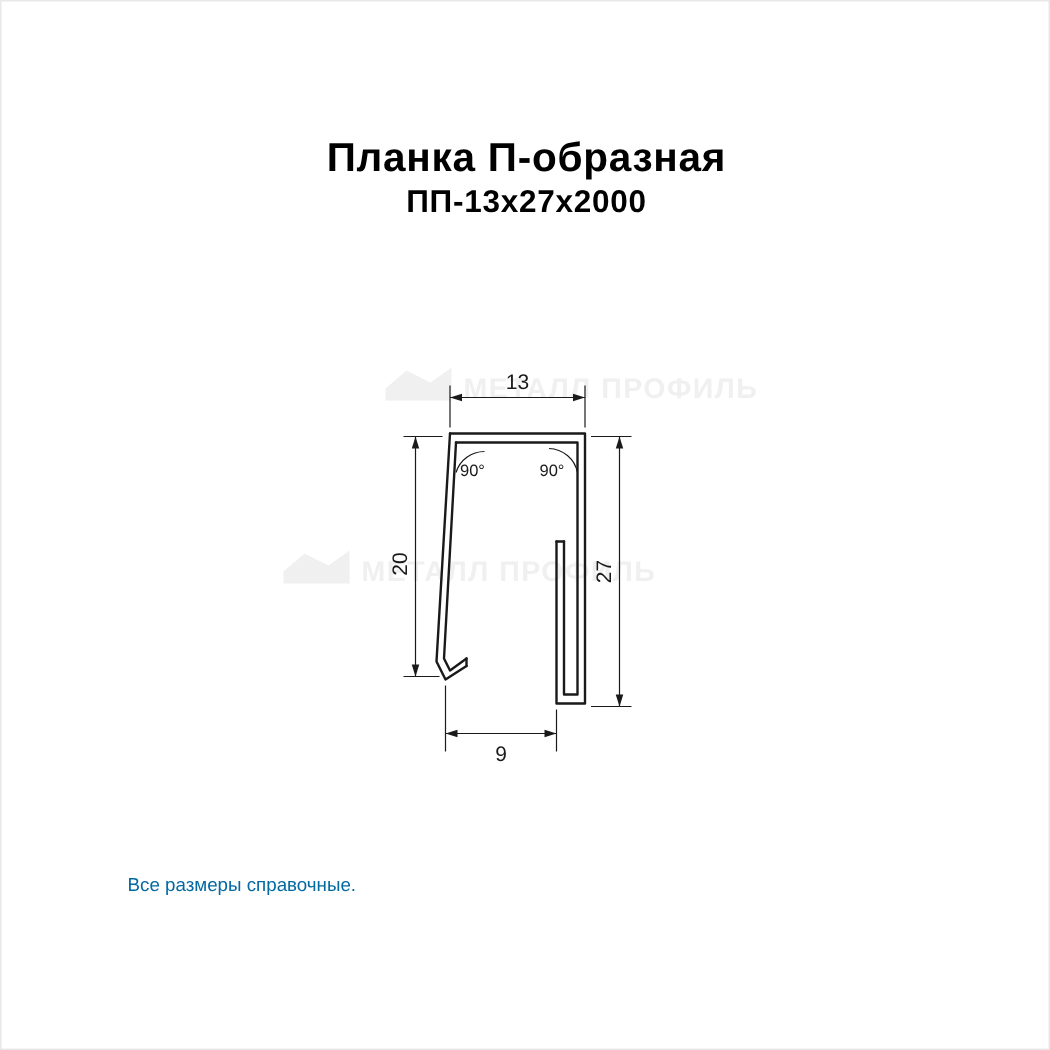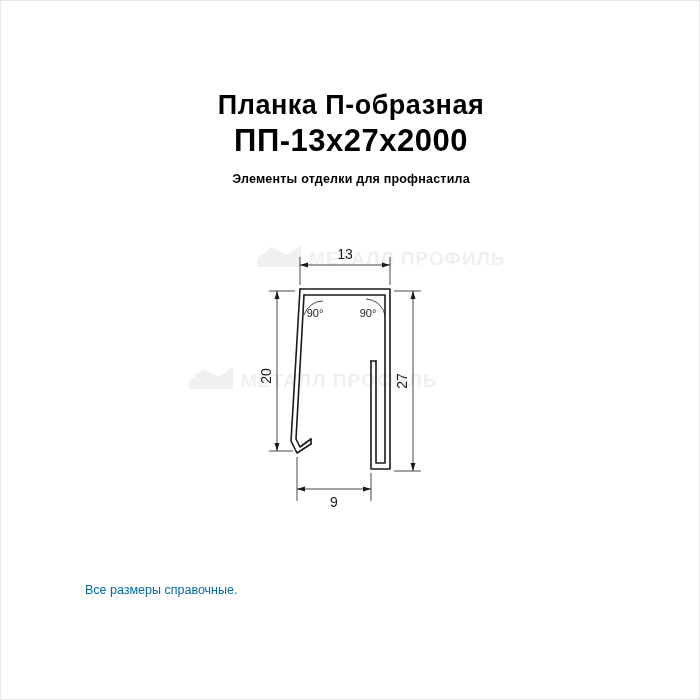--- a/index.html
+++ b/index.html
@@ -31,21 +31,21 @@
     text-align: center;
   }
   .title-main {
     font-size: 27px;
     font-weight: bold;
     letter-spacing: 0.5px;
     line-height: 1.22;
     margin: 0;
   }
   .title-sub {
-    font-size: 31px;
+    font-size: 21px;
     font-weight: bold;
     letter-spacing: 0.5px;
     line-height: 1.22;
     margin: 0;
   }
   .title-caption {
     font-size: 12.5px;
     font-weight: bold;
     margin-top: 12px;
     letter-spacing: 0.2px;
@@ -74,21 +74,20 @@
   }
 </style>
 </head>
 <body>
 
 <div class="page">
 
   <div class="title-block">
     <div class="title-main">Планка П-образная</div>
     <div class="title-sub">ПП-13х27х2000</div>
-    <div class="title-caption">Элементы отделки для профнастила</div>
   </div>
 
   <div class="drawing">
     <svg width="700" height="330" viewBox="0 0 700 330">
 
       <g class="wm">
         <g transform="translate(256,48)">
           <path d="M0,0 L14,-12 L30,-4 L44,-14 L44,8 L0,8 Z" fill="#f0f0f0"></path>
           <text x="52" y="6" font-size="19" letter-spacing="1">МЕТАЛЛ ПРОФИЛЬ</text>
         </g>

